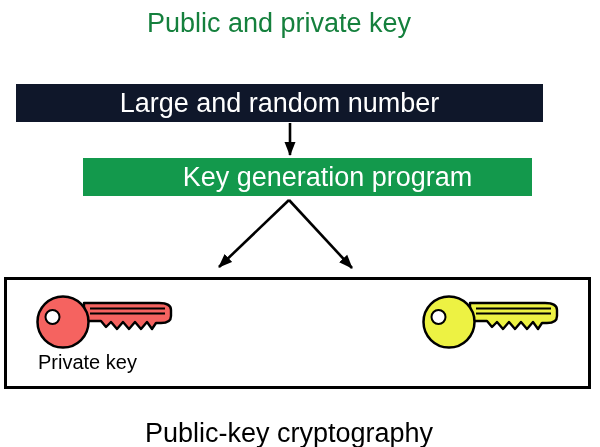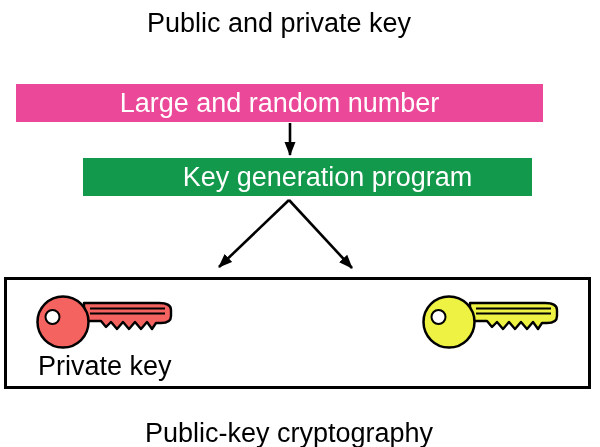--- a/index.html
+++ b/index.html
@@ -3,52 +3,52 @@
 <meta charset="utf-8">
 <style>
   html,body{margin:0;padding:0;background:#fff;}
   .canvas{
     position:relative;width:600px;height:447px;background:#fff;overflow:hidden;
     font-family:"Liberation Sans","DejaVu Sans",sans-serif;color:#000;
   }
   .abs{position:absolute;}
   .title{
     left:0;top:5px;width:558px;text-align:center;
-    font-size:27px;line-height:36px;color:#000000;
+    font-size:27px;line-height:36px;color:#15803d;
   }
   .flow-box{
     display:flex;align-items:center;justify-content:center;
     color:#fff;font-size:27px;white-space:nowrap;
   }
   .box-blue{left:16px;top:84px;width:527px;height:38px;}
   .box-green{left:83px;top:158px;width:409px;height:38px;}
   .arrow-layer{left:0;top:0;width:600px;height:447px;pointer-events:none;}
   .pair-box{
     left:4px;top:277px;width:587px;height:112px;
     background:#fff;border:3px solid #000;box-sizing:border-box;
   }
   .pair-heading{left:220px;top:291px;width:160px;text-align:center;font-size:26px;}
   .key-icon{width:137px;height:60px;}
   .key-private{left:36px;top:292px;}
   .key-public{left:422px;top:292px;}
-  .key-label{font-size:27px;white-space:nowrap;}
+  .key-label{font-size:20px;white-space:nowrap;}
   .label-private{left:38px;top:351px;}
   .label-public{left:439px;top:351px;}
   .caption{left:0;top:418px;width:578px;text-align:center;font-size:27px;}
 </style>
 </head>
 <body>
 
 <div class="canvas">
 
   <div class="abs title">
     <div>Public and private key</div>
   </div>
 
-  <div class="abs flow-box box-blue" style="background-color: #ec4899;">
+  <div class="abs flow-box box-blue" style="background-color: #0f172a;">
     <span>Large and random number</span>
   </div>
 
   <div class="abs flow-box box-green" style="background-color: rgb(19, 153, 76); padding-left: 40px;">
     <span>Key generation program</span>
   </div>
 
   <svg class="abs arrow-layer" viewBox="0 0 600 447">
     <defs>
       <marker id="ah" markerUnits="userSpaceOnUse" markerWidth="15" markerHeight="13" refX="13" refY="6" orient="auto">

